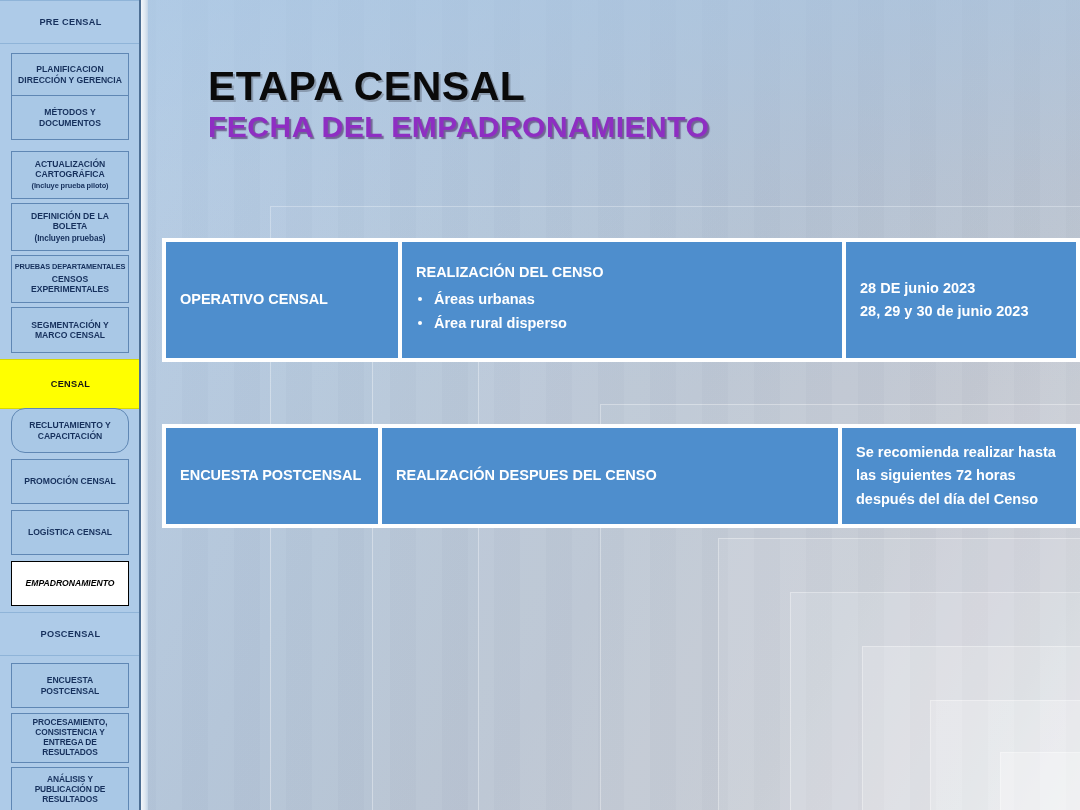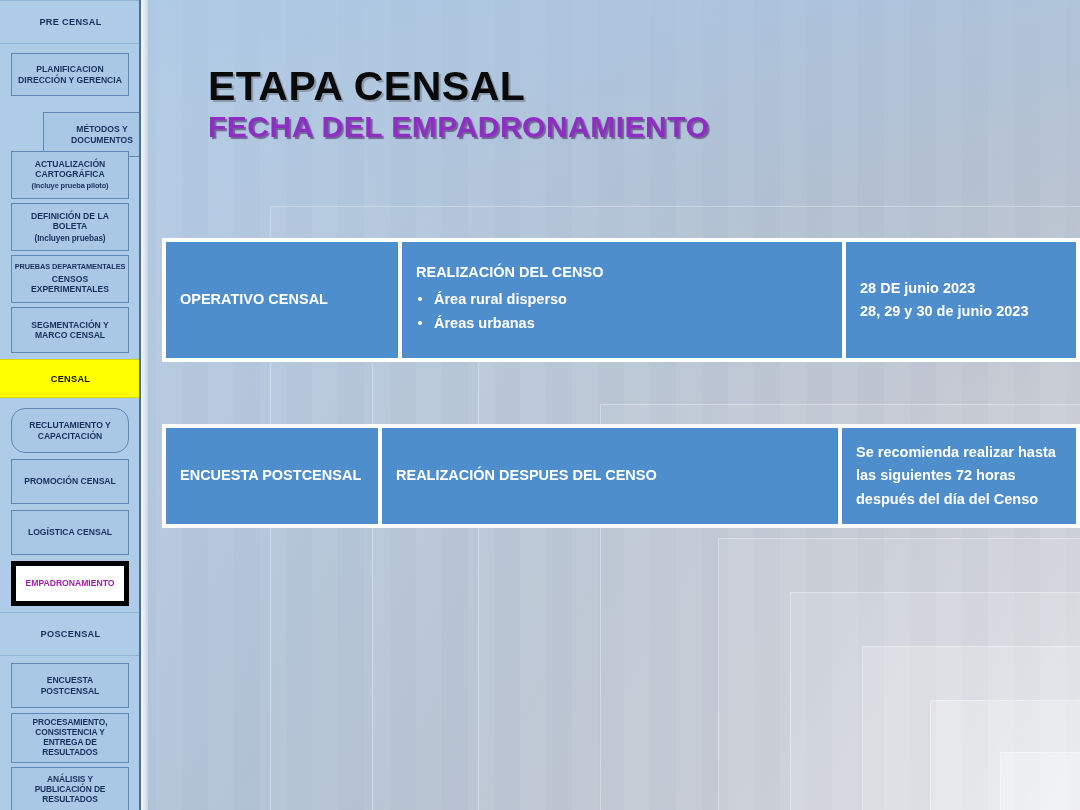--- a/index.html
+++ b/index.html
@@ -66,21 +66,21 @@
     box-sizing:border-box;
     background:#a9c8e6;
     border:1px solid #5f87b4;
     display:flex;flex-direction:column;align-items:center;justify-content:center;
     text-align:center;
     color:#16305c;
     font-weight:bold;
     line-height:1.18;
     padding:2px 3px;
   }
-  .node.white{background:#ffffff;border:5px solid #000000;color:#a21caf;}
+  .node.white{background:#ffffff;border:1px solid #000000;color:#000000;font-style:italic;}
   .node .ln{display:block;white-space:nowrap;}
   .node .sm{font-size:7.4px;font-weight:bold;letter-spacing:-.1px;}
   .node .md{font-size:8.6px;}
 
   
   #title{
     position:absolute;left:208px;top:66px;width:800px;
   }
   #title .l1{
     font-size:41px;font-weight:bold;color:#0a0a0a;
@@ -149,21 +149,21 @@
   <div id="sidebar">
 
     <div class="band" style="top:0px;height:44px;font-size:9.2px;">
       <span>PRE CENSAL</span>
     </div>
 
     <div class="node" style="top:53px;height:43px;">
       <span class="ln md">PLANIFICACION</span>
       <span class="ln md">DIRECCIÓN Y GERENCIA</span>
     </div>
-    <div class="node" style="top:112px;height:45px;margin-left:32px;">
+    <div class="node" style="top:95px;height:45px;">
       <span class="ln md">MÉTODOS Y</span>
       <span class="ln md">DOCUMENTOS</span>
     </div>
     <div class="node" style="top:151px;height:48px;">
       <span class="ln md">ACTUALIZACIÓN</span>
       <span class="ln md">CARTOGRÁFICA</span>
       <span class="ln sm" style="margin-top:3px;">(Incluye prueba piloto)</span>
     </div>
     <div class="node" style="top:203px;height:48px;">
       <span class="ln md">DEFINICIÓN DE LA</span>
@@ -173,21 +173,21 @@
     <div class="node" style="top:255px;height:48px;">
       <span class="ln sm">PRUEBAS DEPARTAMENTALES</span>
       <span class="ln md" style="margin-top:2px;">CENSOS</span>
       <span class="ln md">EXPERIMENTALES</span>
     </div>
     <div class="node" style="top:307px;height:46px;">
       <span class="ln md">SEGMENTACIÓN Y</span>
       <span class="ln md">MARCO CENSAL</span>
     </div>
 
-    <div class="band yellow" style="top:359px;height:39px;font-size:9.2px;">
+    <div class="band yellow" style="top:359px;height:50px;font-size:9.2px;">
       <span>CENSAL</span>
     </div>
 
     <div class="node" style="top:408px;height:45px;border-radius:14px;">
       <span class="ln md">RECLUTAMIENTO Y</span>
       <span class="ln md">CAPACITACIÓN</span>
     </div>
     <div class="node" style="top:459px;height:45px;">
       <span class="ln md">PROMOCIÓN CENSAL</span>
     </div>
@@ -226,22 +226,22 @@
     <div class="l2">FECHA DEL EMPADRONAMIENTO</div>
   </div>
 
   <div class="tbl" style="left:162px;top:238px;width:918px;height:124px;">
     <div class="cell" style="width:232px;">
       <div>OPERATIVO CENSAL</div>
     </div>
     <div class="cell top" style="width:440px;padding-top:20px;">
       <div class="hd">REALIZACIÓN DEL CENSO</div>
       <ul class="bul">
+        <li>Áreas urbanas</li>
         <li>Área rural disperso</li>
-        <li>Áreas urbanas</li>
       </ul>
     </div>
     <div class="cell" style="flex:1;">
       <div class="dline">28 DE junio 2023</div>
       <div class="dline">28, 29 y 30 de junio 2023</div>
     </div>
   </div>
 
   <div class="tbl" style="left:162px;top:424px;width:918px;height:104px;">
     <div class="cell" style="width:212px;">

